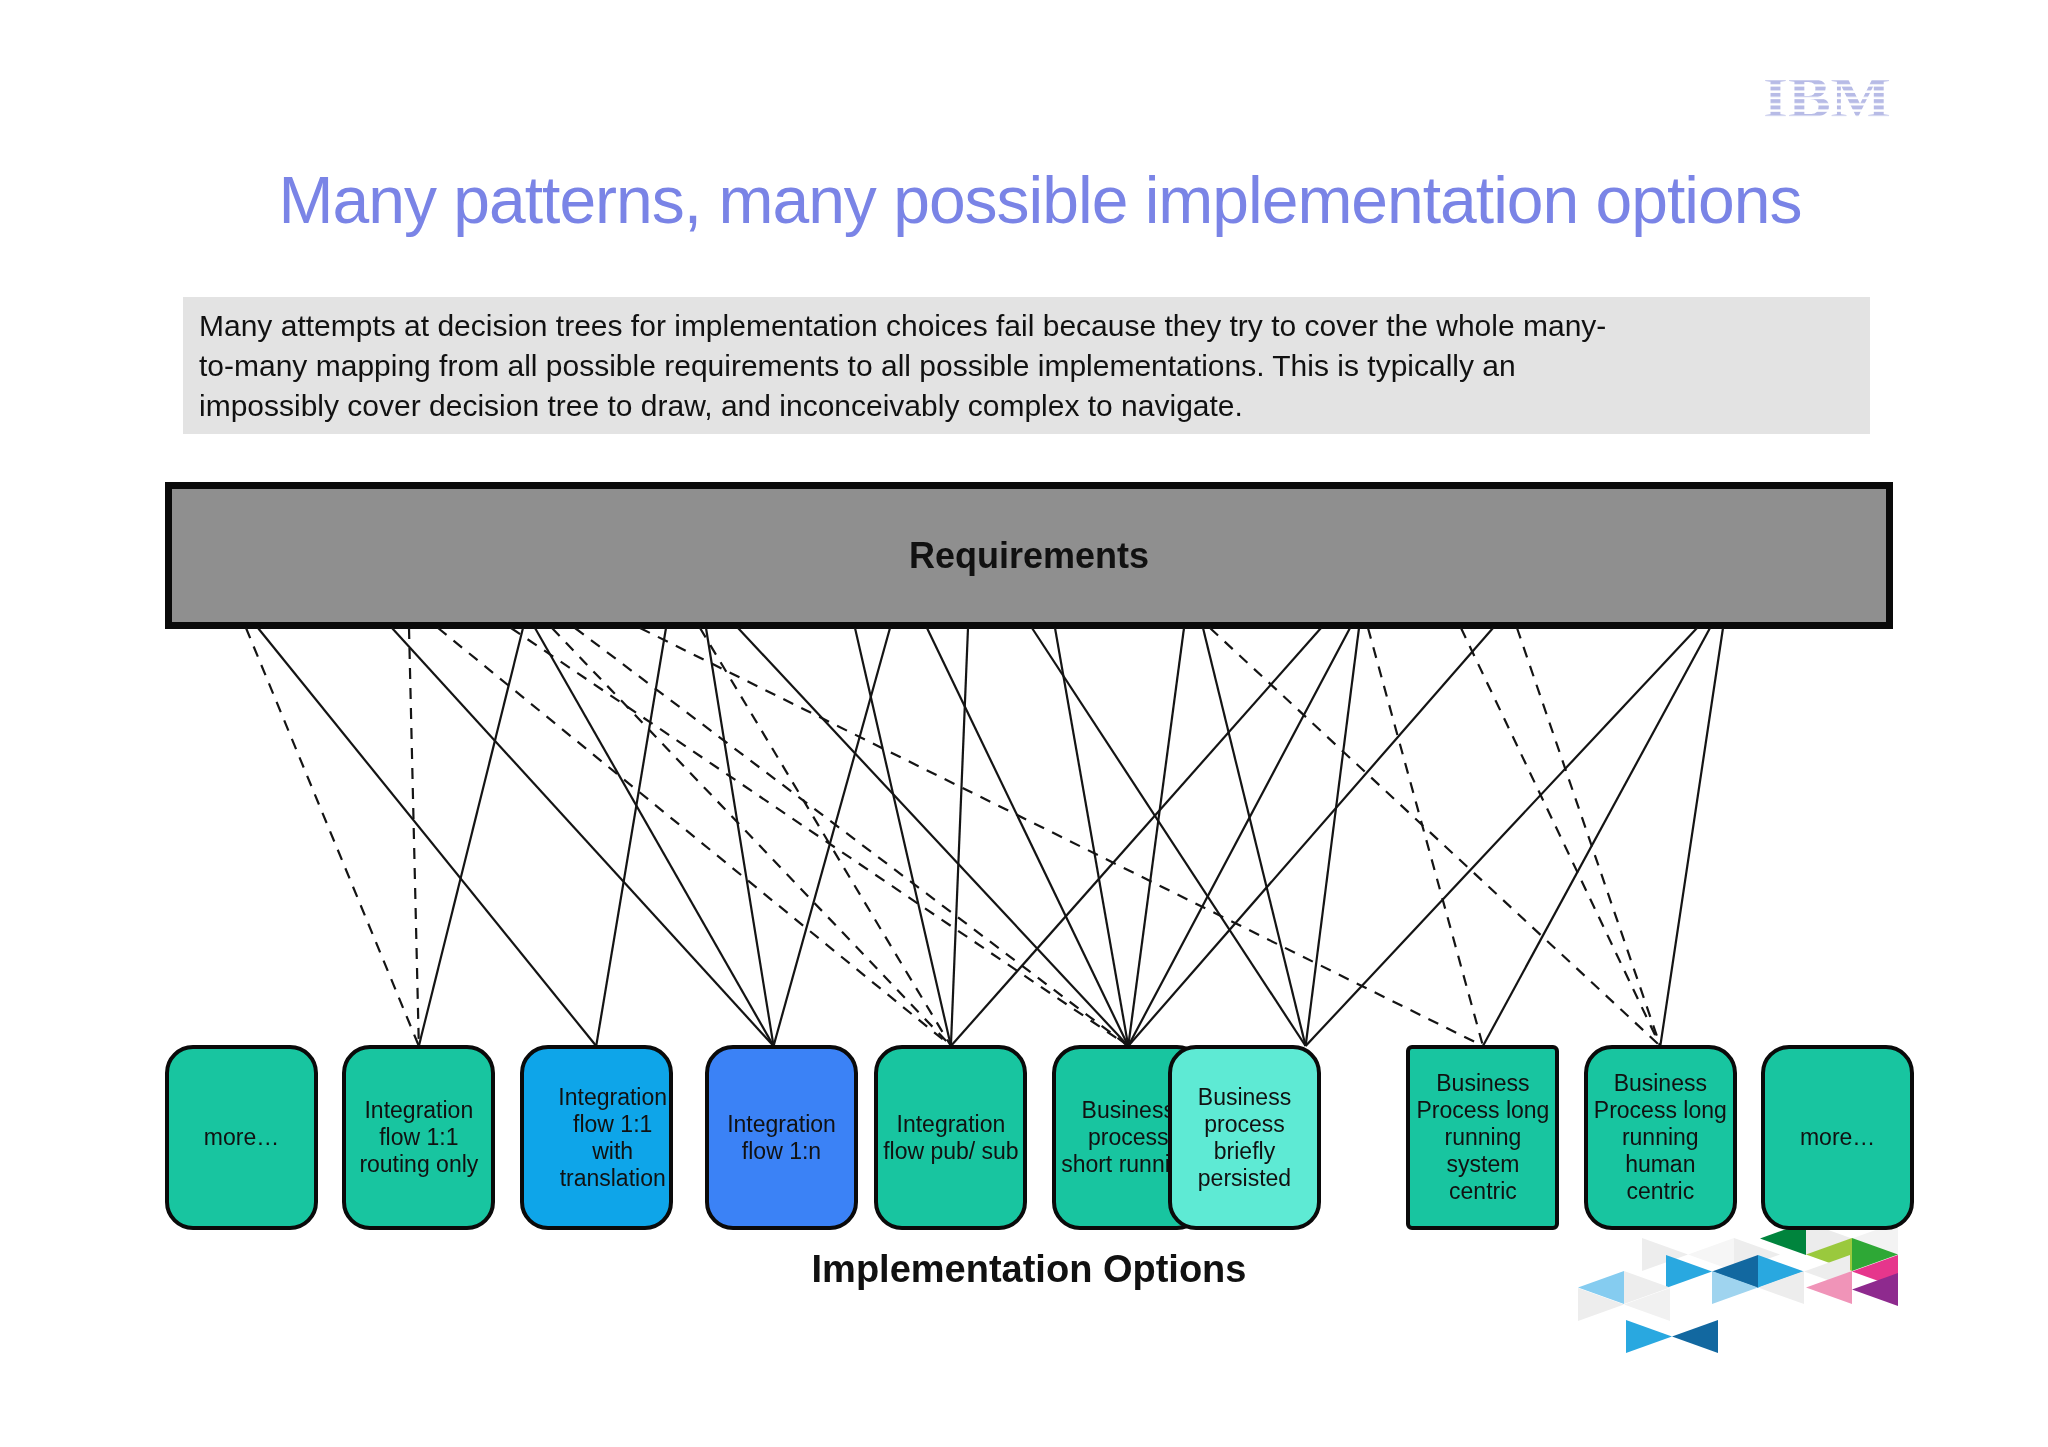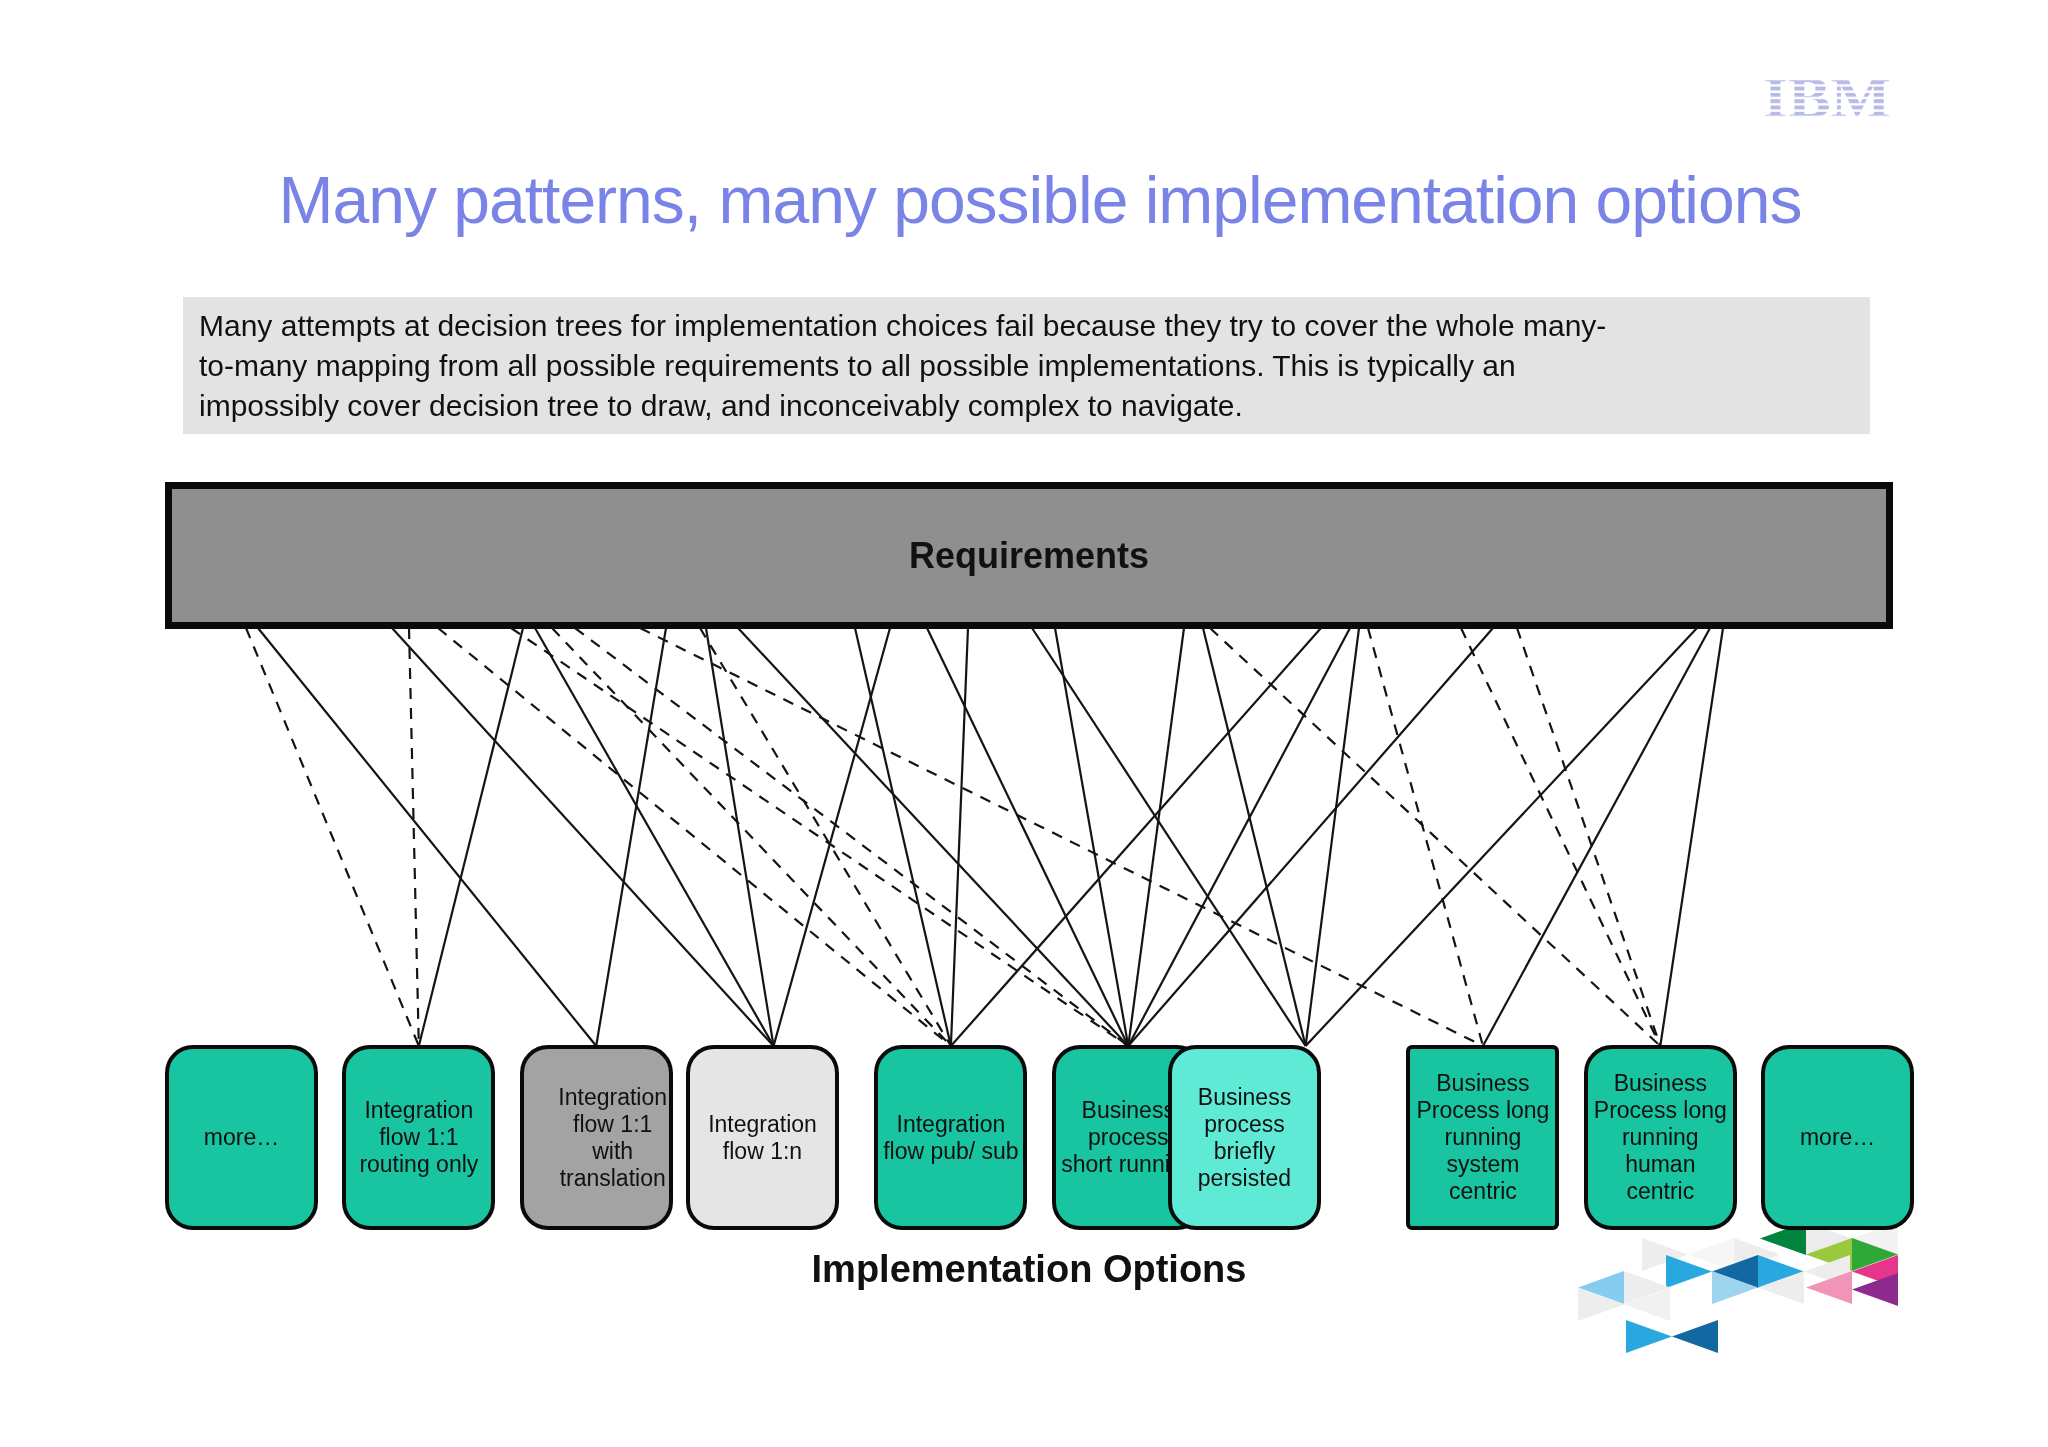--- a/index.html
+++ b/index.html
@@ -109,24 +109,24 @@
     <line x1="1723" y1="628" x2="1660.3" y2="1046" stroke="#141414" stroke-width="2.2"></line>
   </svg>
 
 <div class="optrow" id="opt-row">
     <div class="optbox" style="left: 165px; background: rgb(24, 197, 160); border-color: rgb(10, 10, 10);">
       <span>more…</span>
     </div>
     <div class="optbox" style="left: 342.35px; background: rgb(24, 197, 160); border-color: rgb(10, 10, 10);">
       <span>Integration flow 1:1 routing only</span>
     </div>
-    <div class="optbox" style="left: 519.7px; background: #a3a3a3; border-color: rgb(10, 10, 10); padding-left: 37px;">
+    <div class="optbox" style="left: 519.7px; background: #0ea5e9; border-color: rgb(10, 10, 10); padding-left: 37px;">
       <span>Integration flow 1:1 with translation</span>
     </div>
-    <div class="optbox" style="left: 686px; background: #e5e5e5; border-color: rgb(10, 10, 10);">
+    <div class="optbox" style="left: 705px; background: #3b82f6; border-color: rgb(10, 10, 10);">
       <span>Integration flow 1:n</span>
     </div>
     <div class="optbox" style="left: 874.4px; background: rgb(24, 197, 160); border-color: rgb(10, 10, 10);">
       <span>Integration flow pub/ sub</span>
     </div>
     <div class="optbox" style="left: 1051.75px; background: rgb(24, 197, 160); border-color: rgb(10, 10, 10);">
       <span>Business process short running</span>
     </div>
     <div class="optbox" style="left: 1168px; background: #5eead4; border-color: rgb(10, 10, 10);">
       <span>Business process briefly persisted</span>

